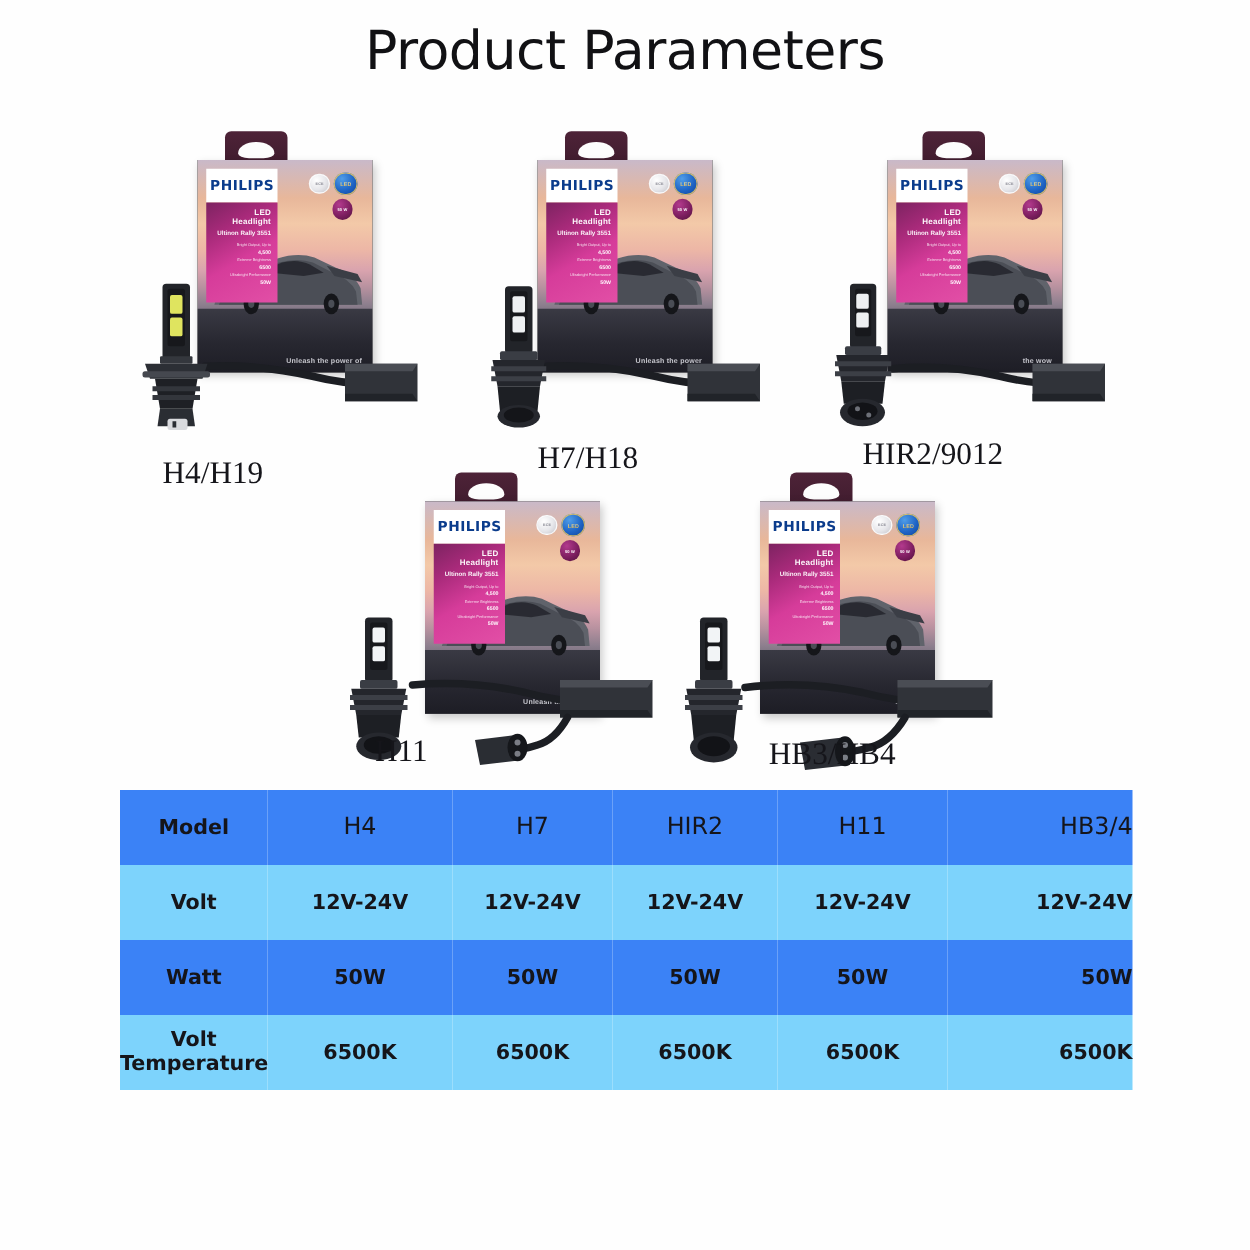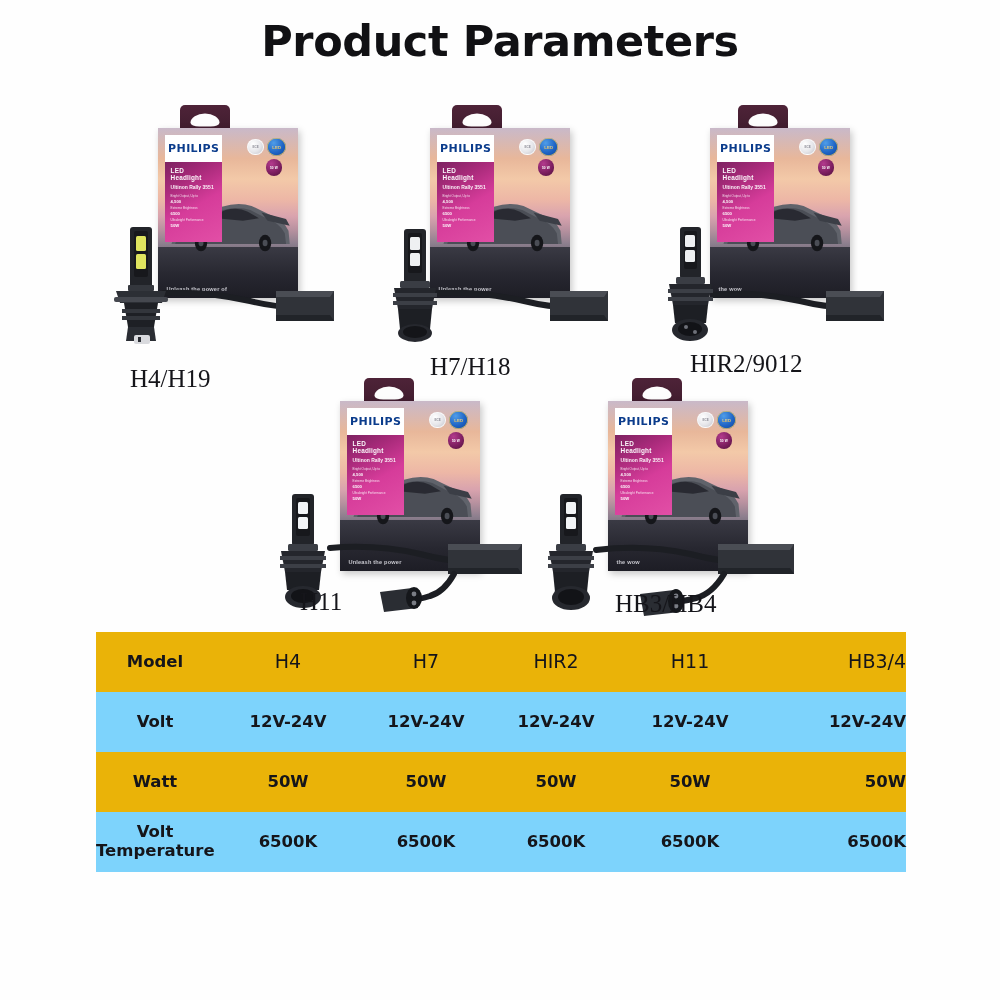--- a/index.html
+++ b/index.html
@@ -15,21 +15,21 @@
     width: 1000px; height: 1000px;
     background: #fefefe;
   }
 
   
   #title {
     position: absolute;
     top: 16px; left: 0; width: 1000px;
     text-align: center;
     font-family: "DejaVu Sans", sans-serif;
-    font-weight: 700;
+    font-weight: 400;
     font-size: 43px;
     letter-spacing: -0.4px;
     color: #111114;
   }
 
   
   .product {
     position: absolute;
   }
   .product-stage {
@@ -54,20 +54,21 @@
     border-radius: 50% 50% 30% 30% / 70% 70% 30% 30%;
   }
 
   
   .box {
     position: absolute;
     z-index: 5;
     background: #404040;
     box-shadow: 2px 3px 7px rgba(0,0,0,0.22);
     overflow: hidden;
+    text-align: right;
   }
   .box-sky {
     position: absolute; inset: 0;
     background:
       linear-gradient(180deg,
         #c9b9c9 0%,
         #e8b79a 18%,
         #f3c9a8 30%,
         #edb7a6 42%,
         #d9a3ae 52%,
@@ -220,21 +221,21 @@
   }
   #spec-table td {
     text-align: center;
     vertical-align: middle;
     font-family: "DejaVu Sans", sans-serif;
     color: #15151a;
     padding: 0;
     line-height: 1.15;
   }
   #spec-table tr { height: 60px; }
-  #spec-table tr.shade { background: #eab308; }
+  #spec-table tr.shade { background: #3b82f6; }
   #spec-table tr.plain { background: #7dd3fc; }
   #spec-table td.rowlabel {
     font-weight: 700;
     font-size: 16.5px;
     width: 118px;
   }
   #spec-table td.cell {
     font-weight: 600;
     font-size: 16.5px;
   }

